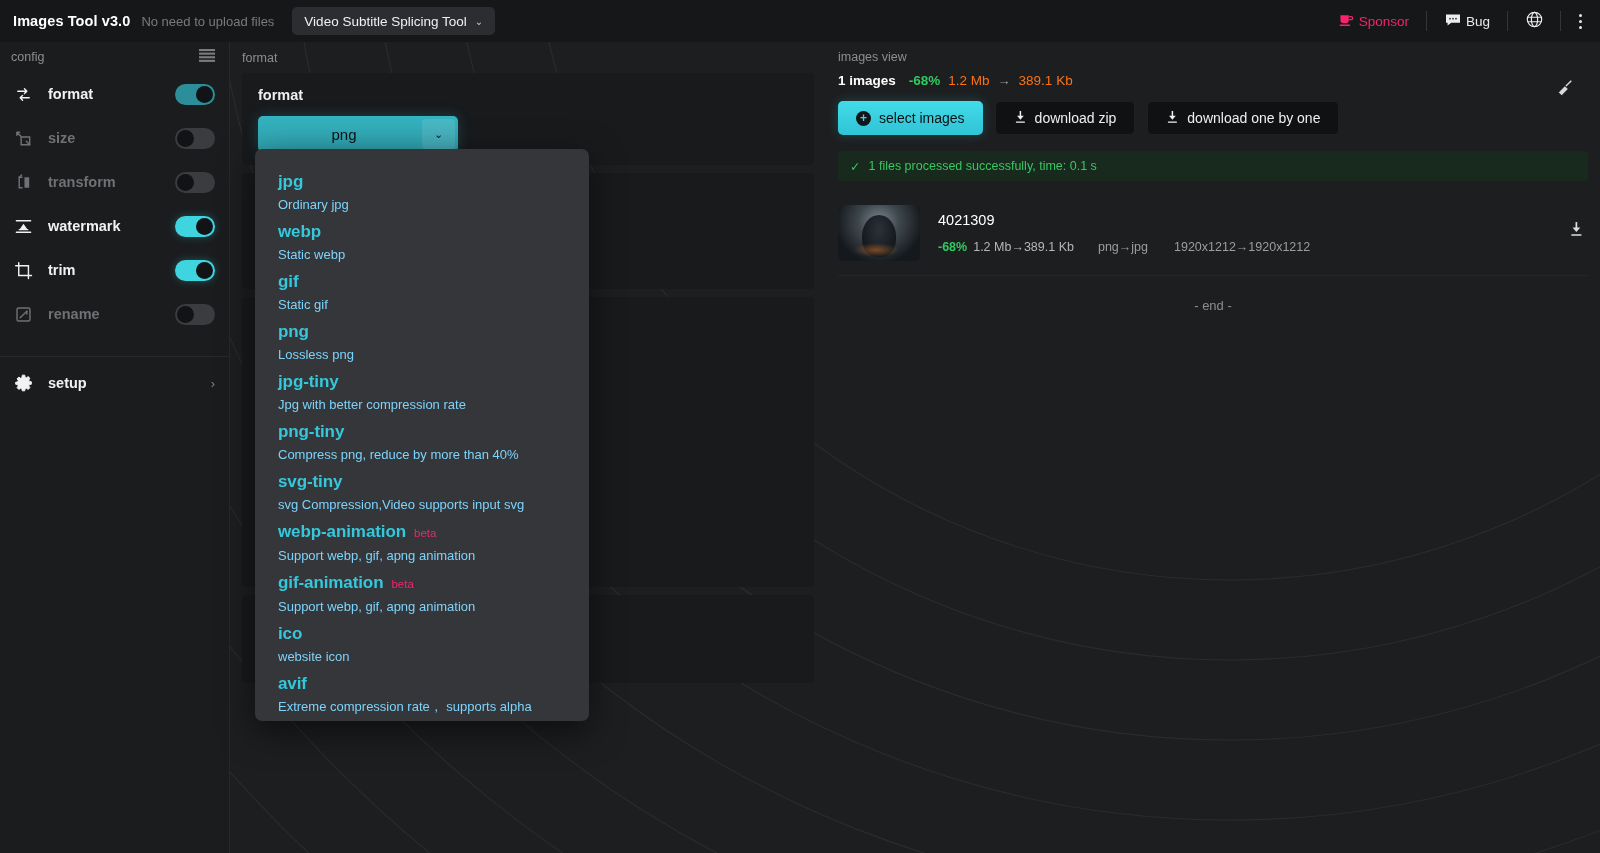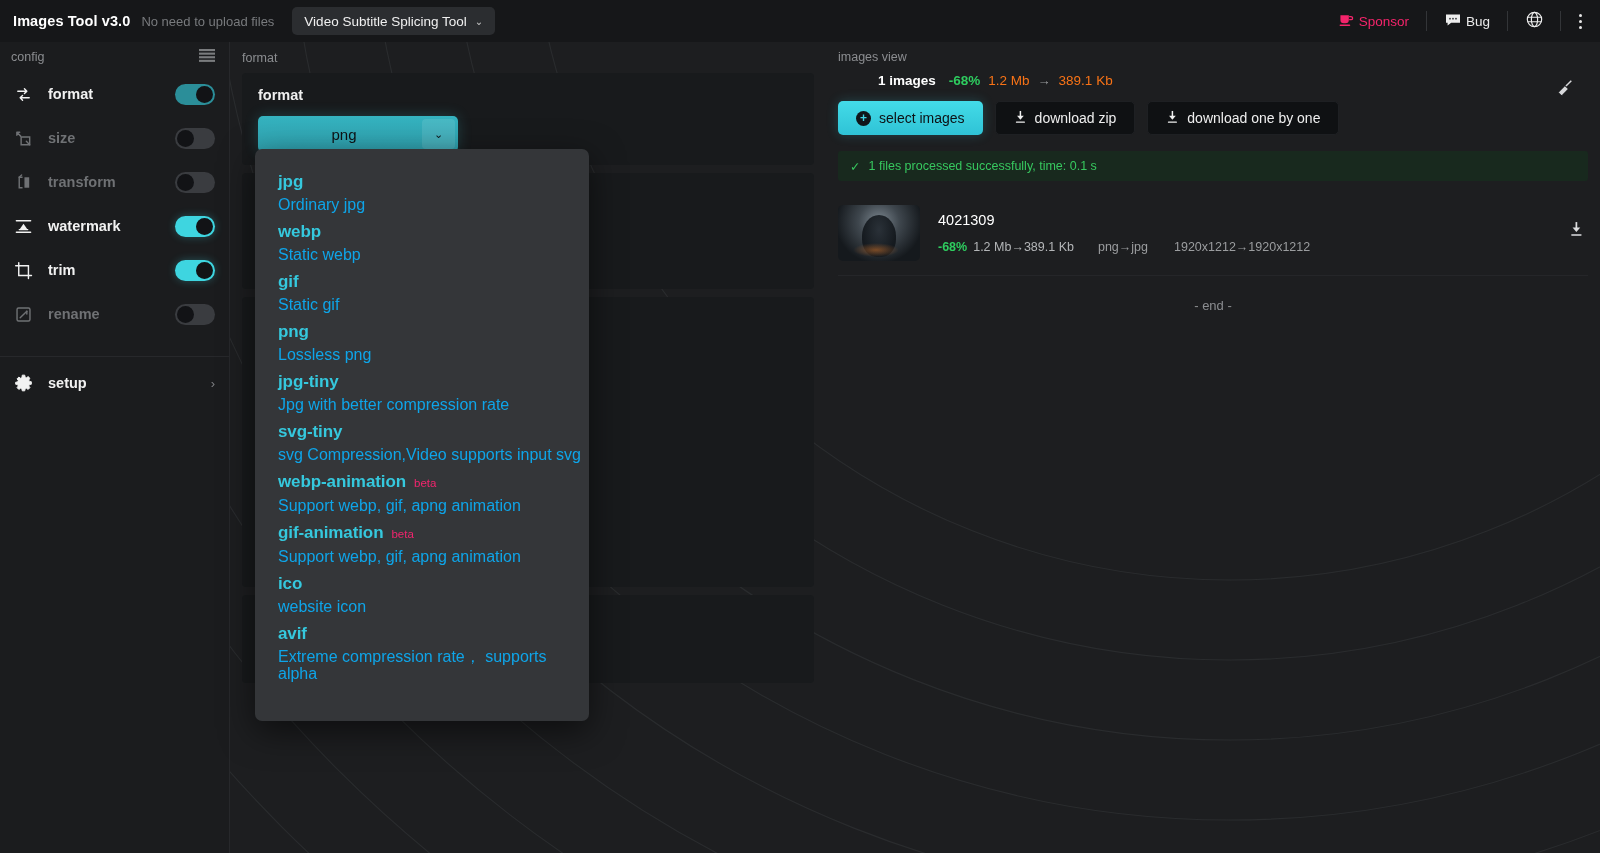--- a/index.html
+++ b/index.html
@@ -168,36 +168,36 @@
     overflow: hidden;
   }
   .dd-item { padding: 0 0 0 23px; cursor: pointer; }
   .dd-name {
     font-size: 17px; font-weight: bold; color: #35c8dd;
     line-height: 22px; letter-spacing: -.1px;
     display: flex; align-items: baseline; gap: 8px;
   }
   .dd-beta { font-size: 11.5px; font-weight: normal; color: #f2246e; letter-spacing: 0; }
   .dd-desc {
-    font-size: 16px; color: #0ea5e9;
+    font-size: 13px; color: #7dd3fc;
     line-height: 17px; margin: 3px 0 8px 0;
   }
 
   
   #right {
     position: absolute; top: 42px; left: 826px;
     width: 774px; height: 811px;
     z-index: 5;
   }
   .rt-label { font-size: 12.5px; color: #8b8d90; padding: 8px 0 0 12px; }
   .rt-stats {
     display: flex; align-items: center; gap: 8px;
     padding: 9px 0 0 12px; font-size: 13.5px;
   }
-  .rt-stats .cnt { font-weight: bold; color: #fff; margin-right: 5px; margin-left: 40px; }
+  .rt-stats .cnt { font-weight: bold; color: #fff; margin-right: 5px; }
   .rt-stats .pct { color: #2ecc5f; font-weight: bold; }
   .rt-stats .sz { color: #f97316; }
   .rt-stats .arw { color: #9a9c9e; font-size: 13px; }
   .broom {
     position: absolute; right: 26px; top: 36px;
     cursor: pointer;
   }
   .rt-btns { display: flex; gap: 12px; padding: 13px 0 0 12px; }
   .btn {
     height: 34px; border-radius: 5px;
@@ -505,20 +505,26 @@
       <div class="dd-desc">Lossless png</div>
     </div>
 
     <div class="dd-item">
       <div class="dd-name">
           <span>jpg-tiny</span>
         </div>
       <div class="dd-desc">Jpg with better compression rate</div>
     </div>
 
+    <div class="dd-item">
+      <div class="dd-name">
+          <span>png-tiny</span>
+        </div>
+      <div class="dd-desc">Compress png, reduce by more than 40%</div>
+    </div>
 
     <div class="dd-item">
       <div class="dd-name">
           <span>svg-tiny</span>
         </div>
       <div class="dd-desc">svg Compression,Video supports input svg</div>
     </div>
 
     <div class="dd-item">
       <div class="dd-name">

